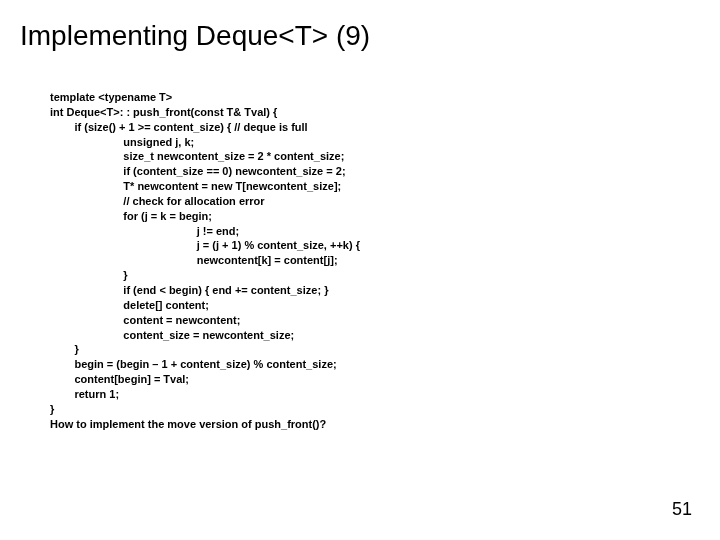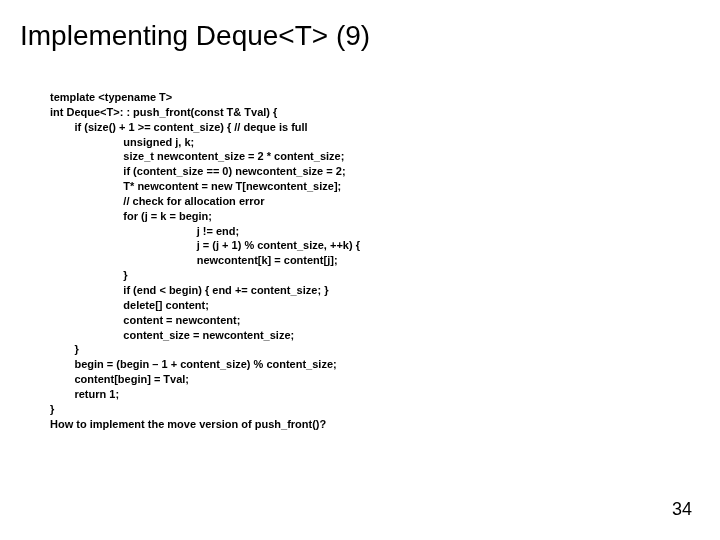--- a/index.html
+++ b/index.html
@@ -67,14 +67,14 @@
                         if (end &lt; begin) { end += content_size; }
                         delete[] content;
                         content = newcontent;
                         content_size = newcontent_size;
         }
         begin = (begin – 1 + content_size) % content_size;
         content[begin] = Tval;
         return 1;
 }
 How to implement the move version of push_front()?</div>
-  <div class="pagenum">34</div>
+  <div class="pagenum">51</div>
 </div>
 
 </body></html>

